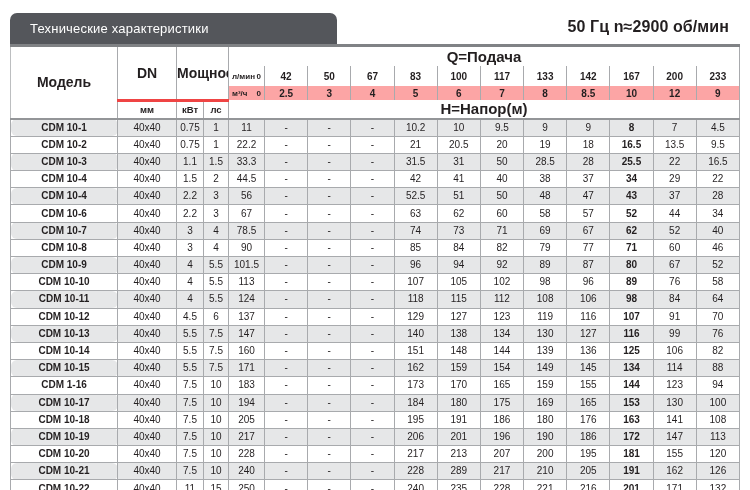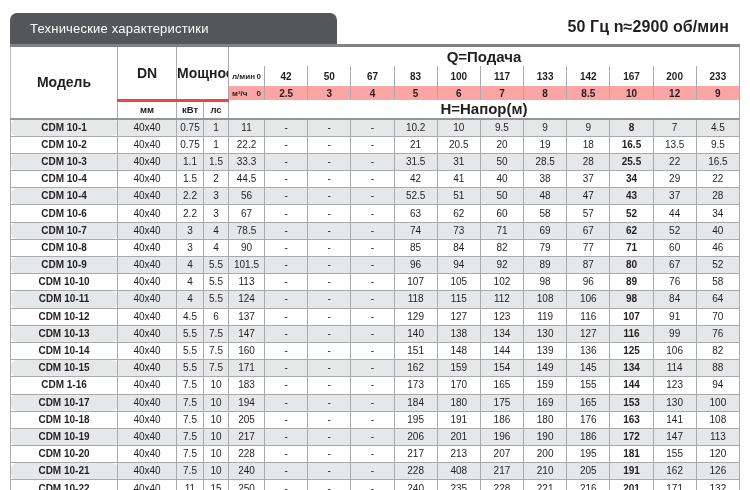--- a/index.html
+++ b/index.html
@@ -492,21 +492,21 @@
       <tr>
         <td class="model-cell">CDM 10-21</td>
         <td>40x40</td>
         <td>7.5</td>
         <td>10</td>
         <td>240</td>
         <td>-</td>
         <td>-</td>
         <td>-</td>
         <td>228</td>
-        <td>408</td>
+        <td>289</td>
         <td>217</td>
         <td>210</td>
         <td>205</td>
         <td class="bold">191</td>
         <td>162</td>
         <td>126</td>
       </tr>
       <tr>
         <td class="model-cell">CDM 10-22</td>
         <td>40x40</td>

